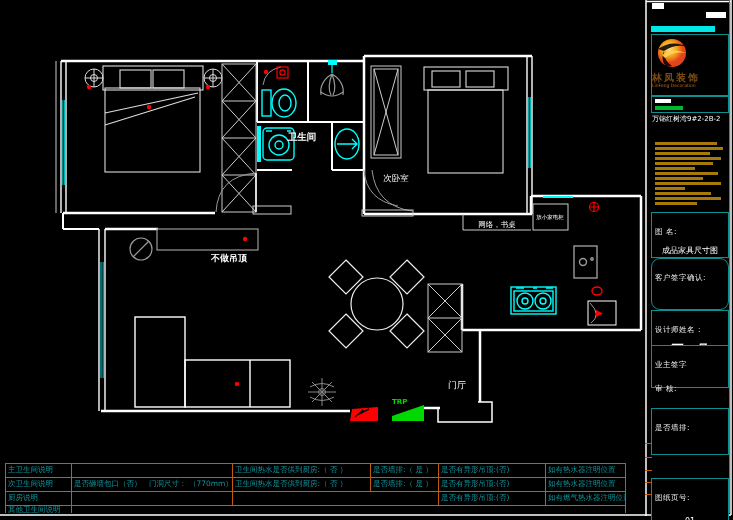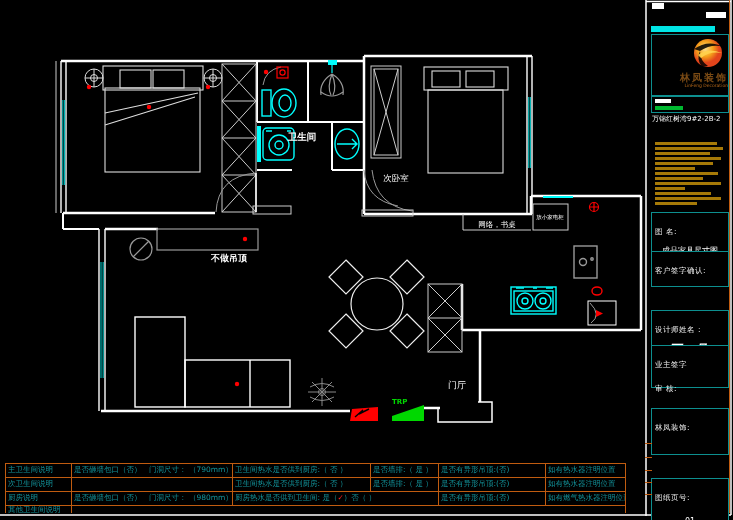--- a/index.html
+++ b/index.html
@@ -236,21 +236,21 @@
   <text x="497" y="227" font-size="7.5" fill="#fff" text-anchor="middle">网络，书桌</text>
   <text x="550" y="219" font-size="5.5" fill="#fff" text-anchor="middle">放小家电柜</text>
   <text x="392" y="404" font-size="7" fill="#00d800" font-weight="bold">TRP</text>
 </svg>
 
 <div>
   <div class="whbar" style="left:652px;top:3px;width:12px;height:6px;"></div>
   <div class="whbar" style="left:706px;top:12px;width:20px;height:6px;"></div>
   <div class="cybar" style="left:651px;top:26px;width:64px;height:6px;"></div>
 
-  <div class="tbox" style="top:34px;height:62px;text-align:right;">
+  <div class="tbox" style="top:34px;height:62px;text-align:left;">
     <svg width="40" height="32" style="margin-top:2px">
       <defs>
           <radialGradient id="lg" cx="40%" cy="35%">
             <stop offset="0%" stop-color="#ffe08a"></stop>
             <stop offset="55%" stop-color="#f5a21b"></stop>
             <stop offset="100%" stop-color="#e2441b"></stop>
           </radialGradient>
         </defs>
       <circle cx="20" cy="16" r="14" fill="url(#lg)"></circle>
       <path d="M6,12 Q20,2 36,10 Q24,6 12,14 Z" fill="#000" opacity=".85"></path>
@@ -282,36 +282,36 @@
     <div class="goldbar" style="width:56px"></div>
       <div class="goldbar" style="width:66px"></div>
     <div class="goldbar" style="width:42px"></div>
   </div>
 
   <div class="tbox" style="top:212px;height:46px;">
     <div class="tlabel">图 名:</div>
     <div class="center" style="font-size:8px;margin-top:8px;">成品家具尺寸图</div>
   </div>
 
-  <div class="tbox" style="top:251px;height:36px;">
+  <div class="tbox" style="top:258px;height:52px;border-radius:9px;">
     <div class="tlabel">客户签字确认:</div>
   </div>
 
   <div class="tbox" style="top:310px;height:55px;">
     <div class="tlabel">设计师姓名 :</div>
     <div class="center" style="font-family:'DejaVu Serif',serif;font-style:italic;font-weight:bold;font-size:13px;margin-top:6px;letter-spacing:4px;">王 丹</div>
   </div>
 
   <div class="tbox" style="top:345px;height:43px;">
     <div class="tlabel">业主签字</div>
     <div class="tlabel">审  核:</div>
   </div>
 
   <div class="tbox" style="top:408px;height:47px;">
-    <div class="tlabel">林凤装饰:</div>
+    <div class="tlabel">是否墙排:</div>
   </div>
 
   <div class="tbox" style="top:478px;height:58px;">
     <div class="tlabel">图纸页号:</div>
     <div class="center" style="font-size:8px;margin-top:14px;">01</div>
   </div>
 
   <div class="abs" style="left:728.5px;top:0;width:1.5px;height:513px;background:#c05c10;"></div>
 
   <div class="abs" style="left:645px;top:443px;width:7px;height:1px;background:#c05c10;"></div>
@@ -329,34 +329,30 @@
   <div class="hline" style="top:42px"></div>
   <div class="vline" style="left:0"></div>
   <div class="vline" style="left:66px"></div>
   <div class="vline" style="left:227px;height:42px;"></div>
   <div class="vline" style="left:365px;height:28px;"></div>
   <div class="vline" style="left:433px;height:42px;"></div>
   <div class="vline" style="left:540px;height:42px;"></div>
   <div class="vline" style="left:620px"></div>
 
   <div class="cell" style="left:0;top:0;width:66px;">主卫生间说明</div>
-  <div class="cell" style="left:66px;top:0;width:161px;">是否砸墙包口（否）　门洞尺寸： （790mm）</div>
   <div class="cell" style="left:227px;top:0;width:138px;">卫生间热水是否供到厨房:（ 否  ）</div>
   <div class="cell" style="left:365px;top:0;width:68px;">是否墙排:（ 是 ）</div>
   <div class="cell" style="left:433px;top:0;width:107px;">是否有异形吊顶:(否)</div>
   <div class="cell" style="left:540px;top:0;width:80px;">如有热水器注明位置</div>
 
   <div class="cell" style="left:0;top:14px;width:66px;">次卫生间说明</div>
+  <div class="cell" style="left:66px;top:14px;width:161px;">是否砸墙包口（否）　门洞尺寸： （770mm）</div>
   <div class="cell" style="left:227px;top:14px;width:138px;">卫生间热水是否供到厨房:（ 否 ）</div>
   <div class="cell" style="left:365px;top:14px;width:68px;">是否墙排:（ 是 ）</div>
   <div class="cell" style="left:433px;top:14px;width:107px;">是否有异形吊顶:(否)</div>
   <div class="cell" style="left:540px;top:14px;width:80px;">如有热水器注明位置</div>
 
   <div class="cell" style="left:0;top:28px;width:66px;">厨房说明</div>
-  <div class="cell" style="left:66px;top:28px;width:161px;">是否砸墙包口（否）　门洞尺寸： （980mm）</div>
-  <div class="cell" style="left:227px;top:28px;width:206px;">
-    <span>厨房热水是否供到卫生间:  是（</span><span class="red">✓</span><span>）否（  ）</span>
-  </div>
   <div class="cell" style="left:433px;top:28px;width:107px;">是否有异形吊顶:(否)</div>
   <div class="cell" style="left:540px;top:28px;width:80px;">如有燃气热水器注明位置</div>
 
   <div class="cell" style="left:0;top:42px;width:66px;height:9px;line-height:9px;">其他卫生间说明</div>
 </div>
 
 </body></html>

